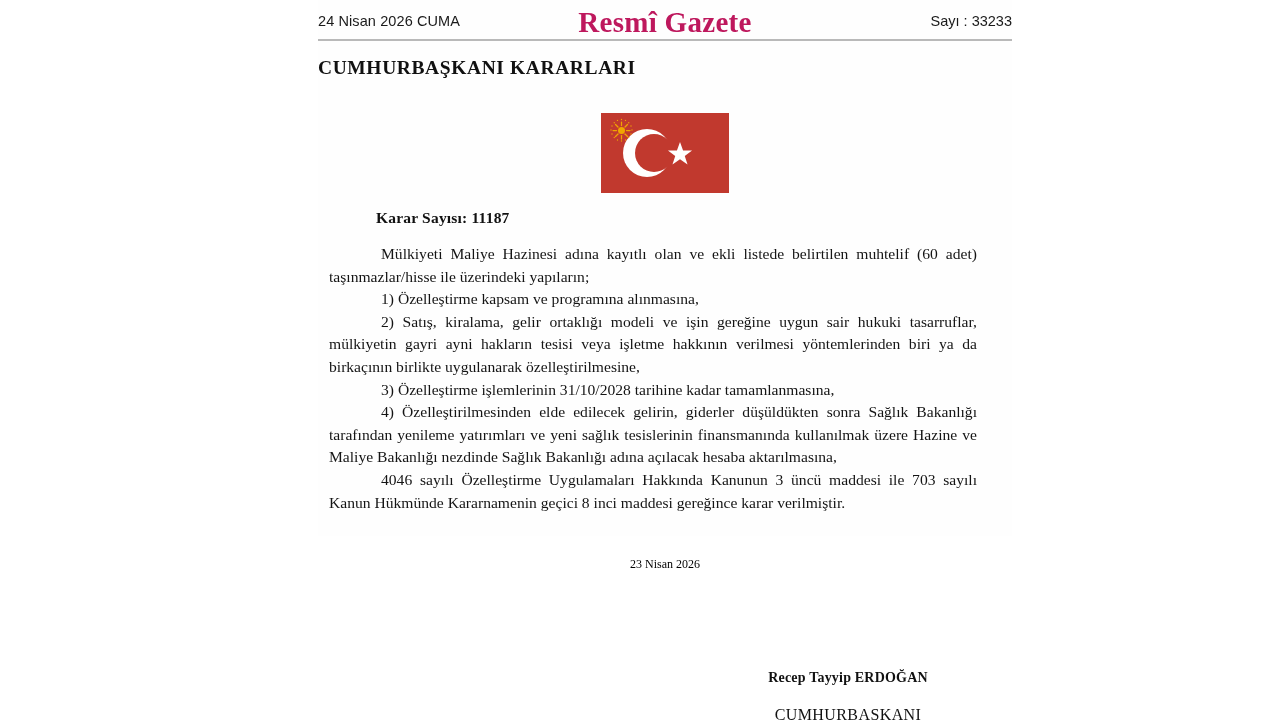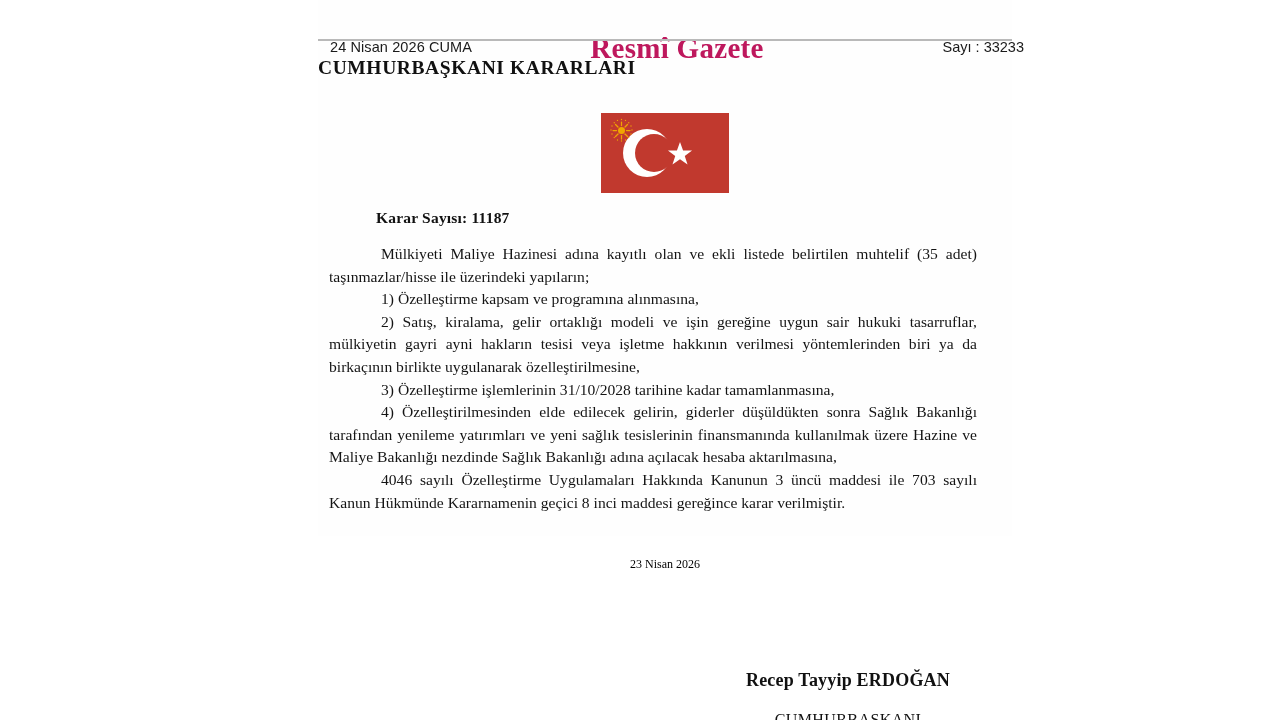--- a/index.html
+++ b/index.html
@@ -23,25 +23,24 @@
     left: 318px;
     top: 0px;
     width: 694px;
     height: 536px;
     background: #fefefe;
   }
 
   
   .masthead {
     position: absolute;
-    left: 330px;
+    left: 318px;
     top: 10px;
     width: 694px;
     height: 28px;
-    margin-top: 26px;
   }
   .masthead-date {
     position: absolute;
     left: 0px;
     top: 3px;
     font-family: "Liberation Sans", "DejaVu Sans", sans-serif;
     font-size: 14.5px;
     color: #1a1a1a;
     letter-spacing: 0.1px;
     white-space: nowrap;
@@ -181,21 +180,21 @@
 
   
   .signature {
     position: absolute;
     left: 618px;
     top: 670px;
     width: 460px;
     text-align: center;
   }
   .signature .name {
-    font-size: 18px;
+    font-size: 14px;
     font-weight: 700;
     letter-spacing: 0.2px;
     color: #111111;
   }
   .signature .title {
     margin-top: 20px;
     font-size: 16px;
     font-weight: 400;
     letter-spacing: 0.4px;
     color: #111111;
@@ -254,21 +253,21 @@
           <circle cx="21" cy="19" r="2.6"></circle>
           <circle cx="34" cy="9.5" r="2.6"></circle>
         </g>
       </svg>
     </div>
   </div>
 
   <div class="karar-no">Karar Sayısı: 11187</div>
 
   <div class="body-block">
-    <p>Mülkiyeti Maliye Hazinesi adına kayıtlı olan ve ekli listede belirtilen muhtelif (35 adet) taşınmazlar/hisse ile üzerindeki yapıların;</p>
+    <p>Mülkiyeti Maliye Hazinesi adına kayıtlı olan ve ekli listede belirtilen muhtelif (60 adet) taşınmazlar/hisse ile üzerindeki yapıların;</p>
     <p>1) Özelleştirme kapsam ve programına alınmasına,</p>
     <p>2) Satış, kiralama, gelir ortaklığı modeli ve işin gereğine uygun sair hukuki tasarruflar, mülkiyetin gayri ayni hakların tesisi veya işletme hakkının verilmesi yöntemlerinden biri ya da birkaçının birlikte uygulanarak özelleştirilmesine,</p>
     <p>3) Özelleştirme işlemlerinin 31/10/2028 tarihine kadar tamamlanmasına,</p>
     <p>4) Özelleştirilmesinden elde edilecek gelirin, giderler düşüldükten sonra Sağlık Bakanlığı tarafından yenileme yatırımları ve yeni sağlık tesislerinin finansmanında kullanılmak üzere Hazine ve Maliye Bakanlığı nezdinde Sağlık Bakanlığı adına açılacak hesaba aktarılmasına,</p>
     <p>4046 sayılı Özelleştirme Uygulamaları Hakkında Kanunun 3 üncü maddesi ile 703 sayılı Kanun Hükmünde Kararnamenin geçici 8 inci maddesi gereğince karar verilmiştir.</p>
   </div>
 
   <div class="decision-date">23 Nisan 2026</div>
 
   <div class="signature">

